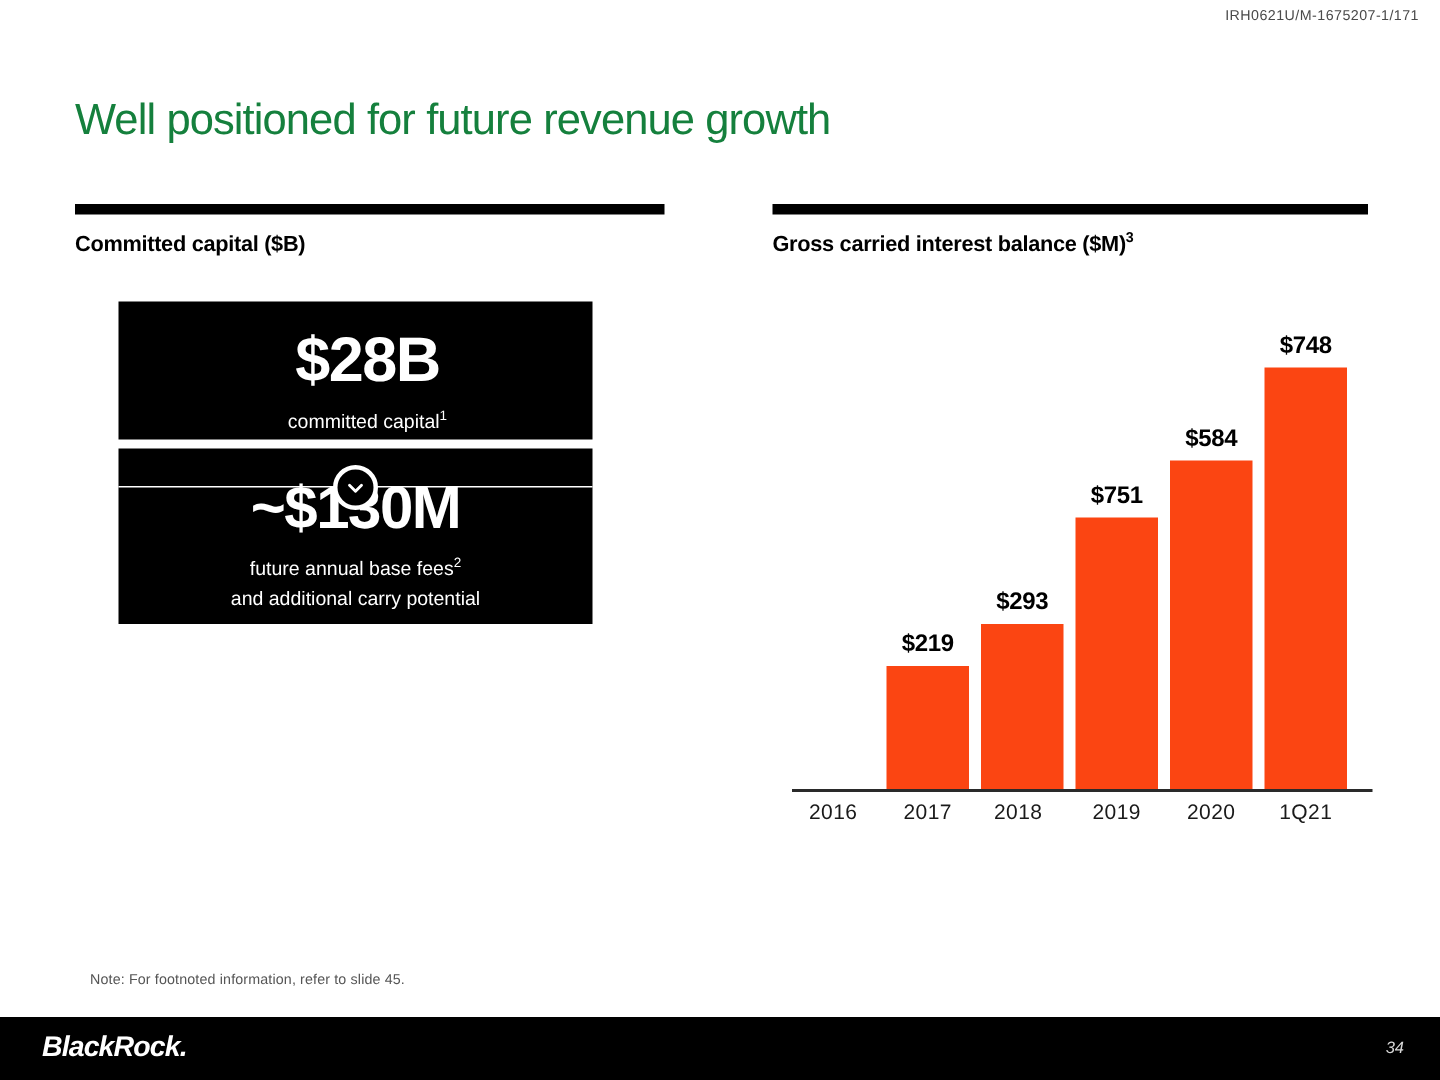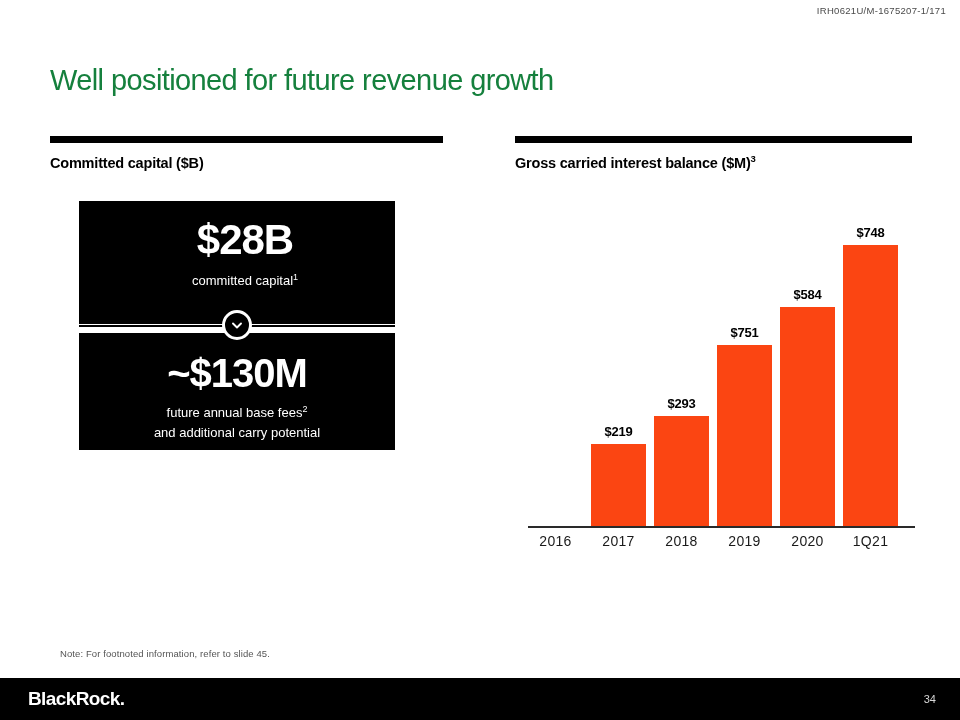--- a/index.html
+++ b/index.html
@@ -69,21 +69,21 @@
     width: 316px;
   }
   .stat-card {
     background: #000000;
     color: #ffffff;
     box-sizing: border-box;
     text-align: center;
     position: relative;
   }
   .stat-card.top {
-    height: 126px;
+    height: 92px;
     padding-top: 17px;
     padding-left: 16px;
   }
   .stat-card.bottom {
     height: 117px;
     margin-top: 6px;
     padding-top: 19px;
   }
   .stat-value {
     font-size: 42px;
@@ -152,21 +152,21 @@
   }
   .bar {
     width: 55px;
     background: #FB4512;
   }
   .bar-label {
     position: absolute;
     left: 0;
     width: 55px;
     text-align: center;
-    font-size: 13px;
+    font-size: 16px;
     font-weight: bold;
     color: #000000;
     letter-spacing: -0.2px;
   }
   .axis-line {
     position: absolute;
     left: 13px;
     top: 326px;
     width: 387px;
     height: 2px;
@@ -193,20 +193,21 @@
   }
 
   
   .footer {
     position: absolute;
     left: 0;
     bottom: 0;
     width: 960px;
     height: 42px;
     background: #000000;
+    font-style: italic;
   }
   .footer-logo {
     position: absolute;
     left: 28px;
     top: 10px;
     color: #ffffff;
     font-size: 19px;
     font-weight: bold;
     letter-spacing: -0.6px;
   }
@@ -283,21 +284,21 @@
       </div>
       <div class="bar-col" style="left: 328px;">
         <div class="bar-label" style="bottom: 286px;">$748</div>
         <div class="bar" style="height: 281px; background: rgb(251, 69, 18);"></div>
       </div>
     </div>
   <div class="axis-line"></div>
   <div id="tick-row">
       <div class="tick-label" style="left: 13px;">2016</div>
       <div class="tick-label" style="left: 76px;">2017</div>
-      <div class="tick-label" style="left: 139px;">2018</div>
+      <div class="tick-label" style="left: 125px; text-align: right;">2018</div>
       <div class="tick-label" style="left: 202px;">2019</div>
       <div class="tick-label" style="left: 265px;">2020</div>
       <div class="tick-label" style="left: 328px;">1Q21</div>
     </div>
 </div>
 
 <div class="footnote">Note: For footnoted information, refer to slide 45.</div>
 
 <div class="footer">
   <div class="footer-logo">BlackRock.</div>

